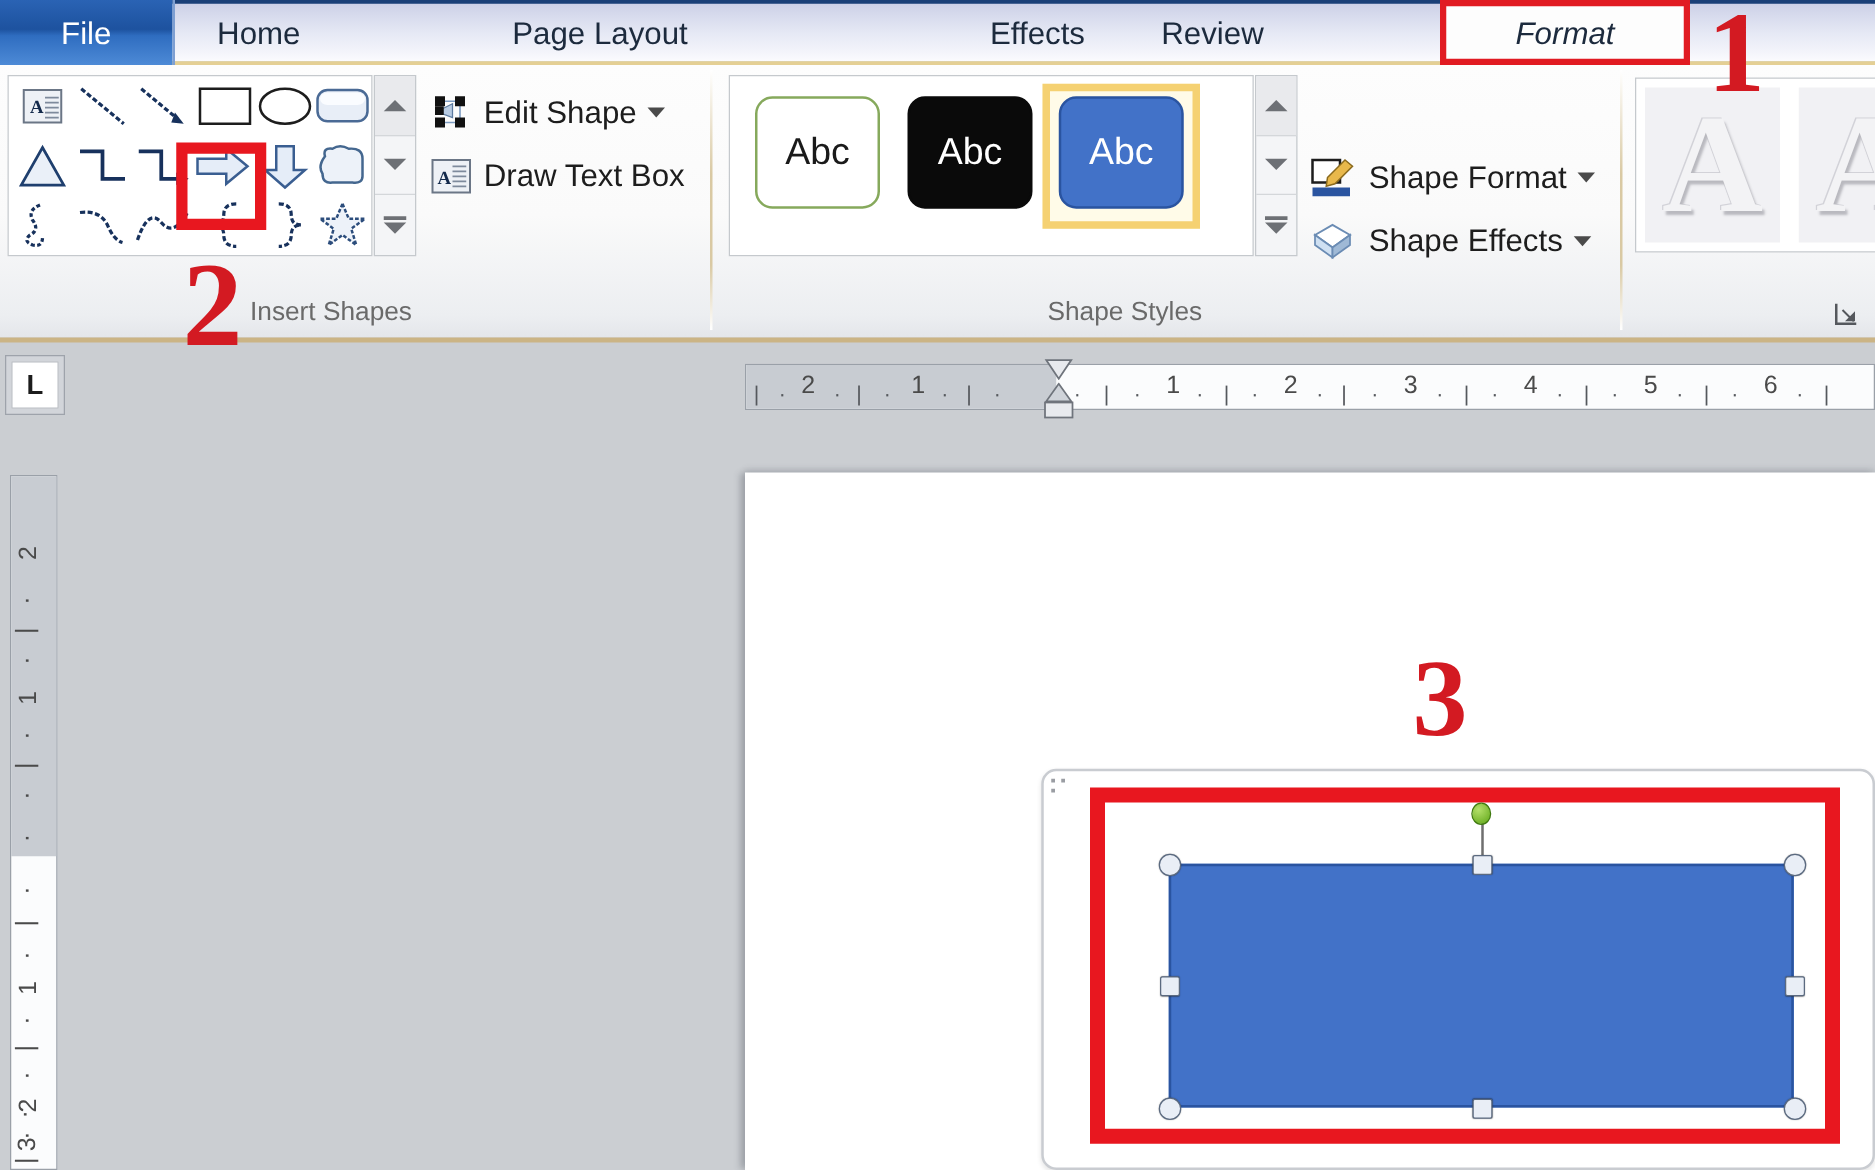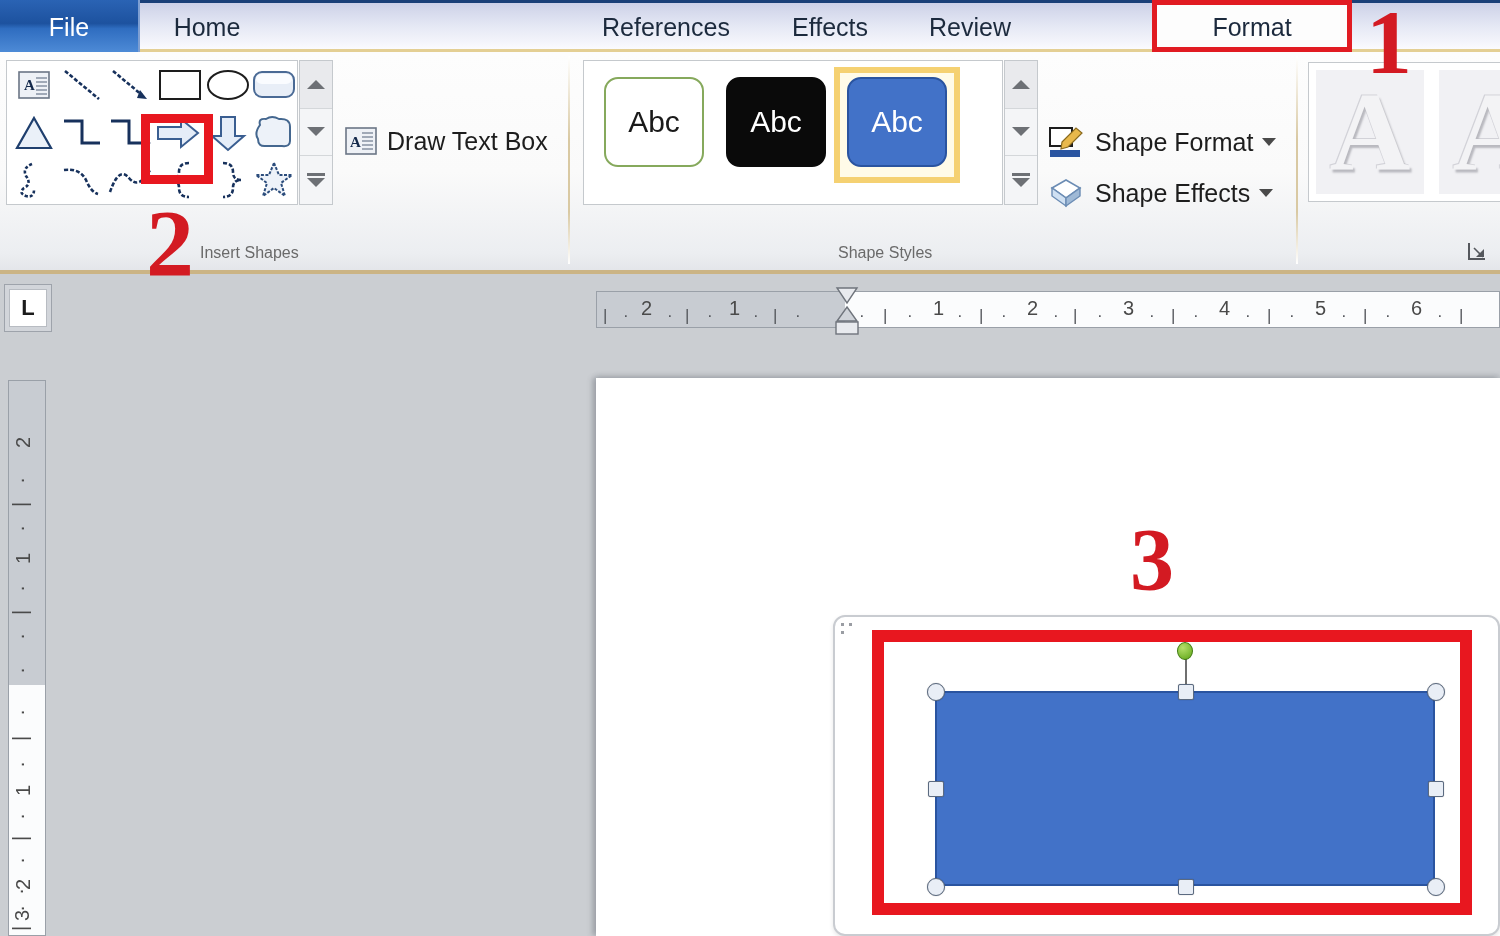--- a/index.html
+++ b/index.html
@@ -36,21 +36,21 @@
   
   #ribbon{
     position:absolute;left:0;top:52px;width:1500px;height:222px;
     background:linear-gradient(to bottom,#fdfdfd 0%,#fafafa 55%,#eceef1 92%,#e4e6ea 100%);
     border-bottom:4px solid #cbb485;
     box-sizing:border-box;
   }
   .grp-sep{position:absolute;top:4px;width:2px;height:208px;
     background:linear-gradient(to bottom,#ffffff,#d9c9a3 40%,#d9c9a3 75%,#ffffff);}
   .grp-label{
-    position:absolute;bottom:8px;font-size:16px;color:#6a6a6a;white-space:nowrap;
+    position:absolute;bottom:8px;font-size:21px;color:#6a6a6a;white-space:nowrap;
   }
   
   #shapes-gallery{
     position:absolute;left:6px;top:8px;width:292px;height:145px;
     background:#ffffff;border:1px solid #c5c9cd;box-sizing:border-box;
   }
   .shape-cell{
     position:absolute;width:46px;height:44px;
     display:flex;align-items:center;justify-content:center;
   }
@@ -142,30 +142,30 @@
 </head>
 <body>
 
 <div id="tabbar">
   <div class="tab file" style="left:0px;width:138px;">
     <span>File</span>
   </div>
   <div class="tab" style="left:146px;width:122px;">
     <span>Home</span>
   </div>
-  <div class="tab" style="left:576px;width:180px;">
-    <span>References</span>
+  <div class="tab" style="left:384px;width:192px;">
+    <span>Page Layout</span>
   </div>
   <div class="tab" style="left:756px;width:148px;">
     <span>Effects</span>
   </div>
   <div class="tab" style="left:904px;width:132px;">
     <span>Review</span>
   </div>
-  <div class="tab active" style="left:1152px;width:200px;">
+  <div class="tab active" style="left:1152px;width:200px;font-style:italic;">
     <span>Format</span>
   </div>
 </div>
 
 <div id="ribbon">
 
   <div class="grp-sep" style="left:568px;"></div>
   <div class="grp-sep" style="left:1296px;"></div>
 
   <div id="shapes-gallery">
@@ -285,20 +285,33 @@
         <div class="caret dn"></div>
       </div>
     <div class="scrollbtn">
       <div class="moreicon">
           <div class="bar"></div>
           <div class="caret dn"></div>
         </div>
     </div>
   </div>
 
+  <div class="cmd" style="left:344px;top:22px;">
+    <svg width="34" height="32" viewBox="0 0 34 32">
+      <polyline points="8,7 24,7 24,24 8,24" fill="none" stroke="#7d9cc2" stroke-width="1.3"></polyline>
+      <path d="M10 13 L18 9 L18 20 L10 17 Z" fill="#b8cbe2" stroke="#5d7ba0" stroke-width="1"></path>
+      <rect x="4" y="3" width="8" height="8" fill="#111"></rect>
+        <rect x="20" y="3" width="8" height="8" fill="#111"></rect>
+      <rect x="4" y="20" width="8" height="8" fill="#111"></rect>
+        <rect x="20" y="20" width="8" height="8" fill="#111"></rect>
+      <rect x="4" y="11" width="7" height="7" fill="#111"></rect>
+    </svg>
+    <span class="lbl">Edit Shape</span>
+    <span class="dd"></span>
+  </div>
   <div class="cmd" style="left:344px;top:74px;">
     <svg width="34" height="30" viewBox="0 0 34 30">
       <rect x="2" y="2" width="30" height="26" fill="#eef1f6" stroke="#6b7686" stroke-width="1.6"></rect>
       <text x="6" y="21" font-family="Liberation Serif, serif" font-size="15" font-weight="bold" fill="#13294b">A</text>
       <g stroke="#7e8a9c" stroke-width="1.4">
           <line x1="18" y1="7" x2="29" y2="7"></line>
           <line x1="18" y1="11" x2="29" y2="11"></line>
           <line x1="18" y1="15" x2="29" y2="15"></line>
           <line x1="18" y1="19" x2="29" y2="19"></line>
           <line x1="18" y1="23" x2="29" y2="23"></line>

